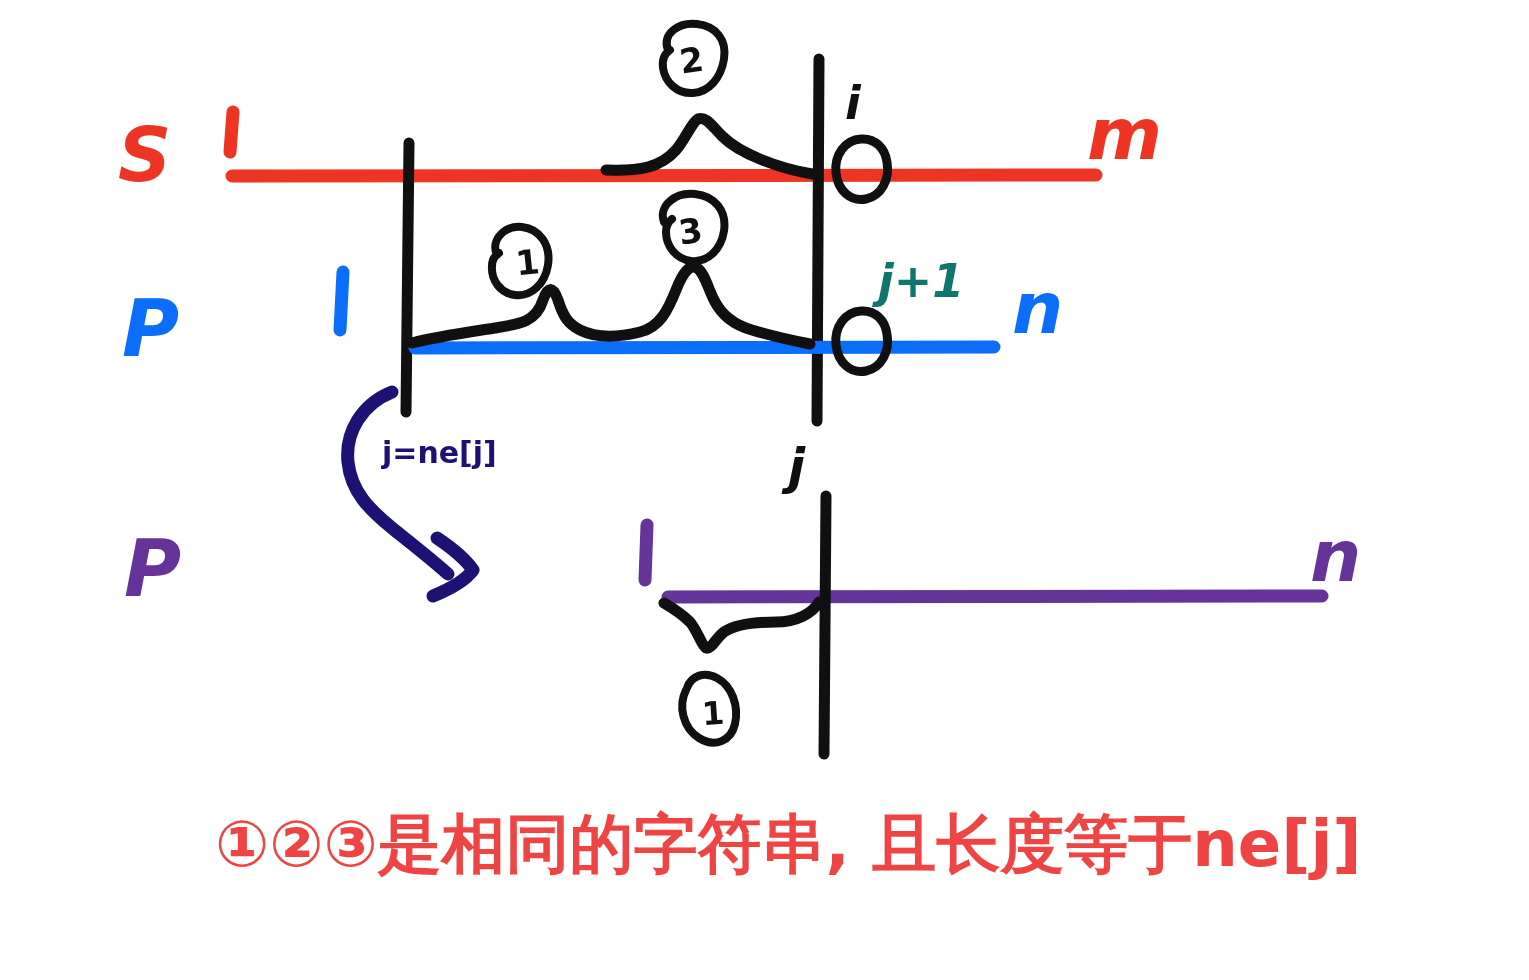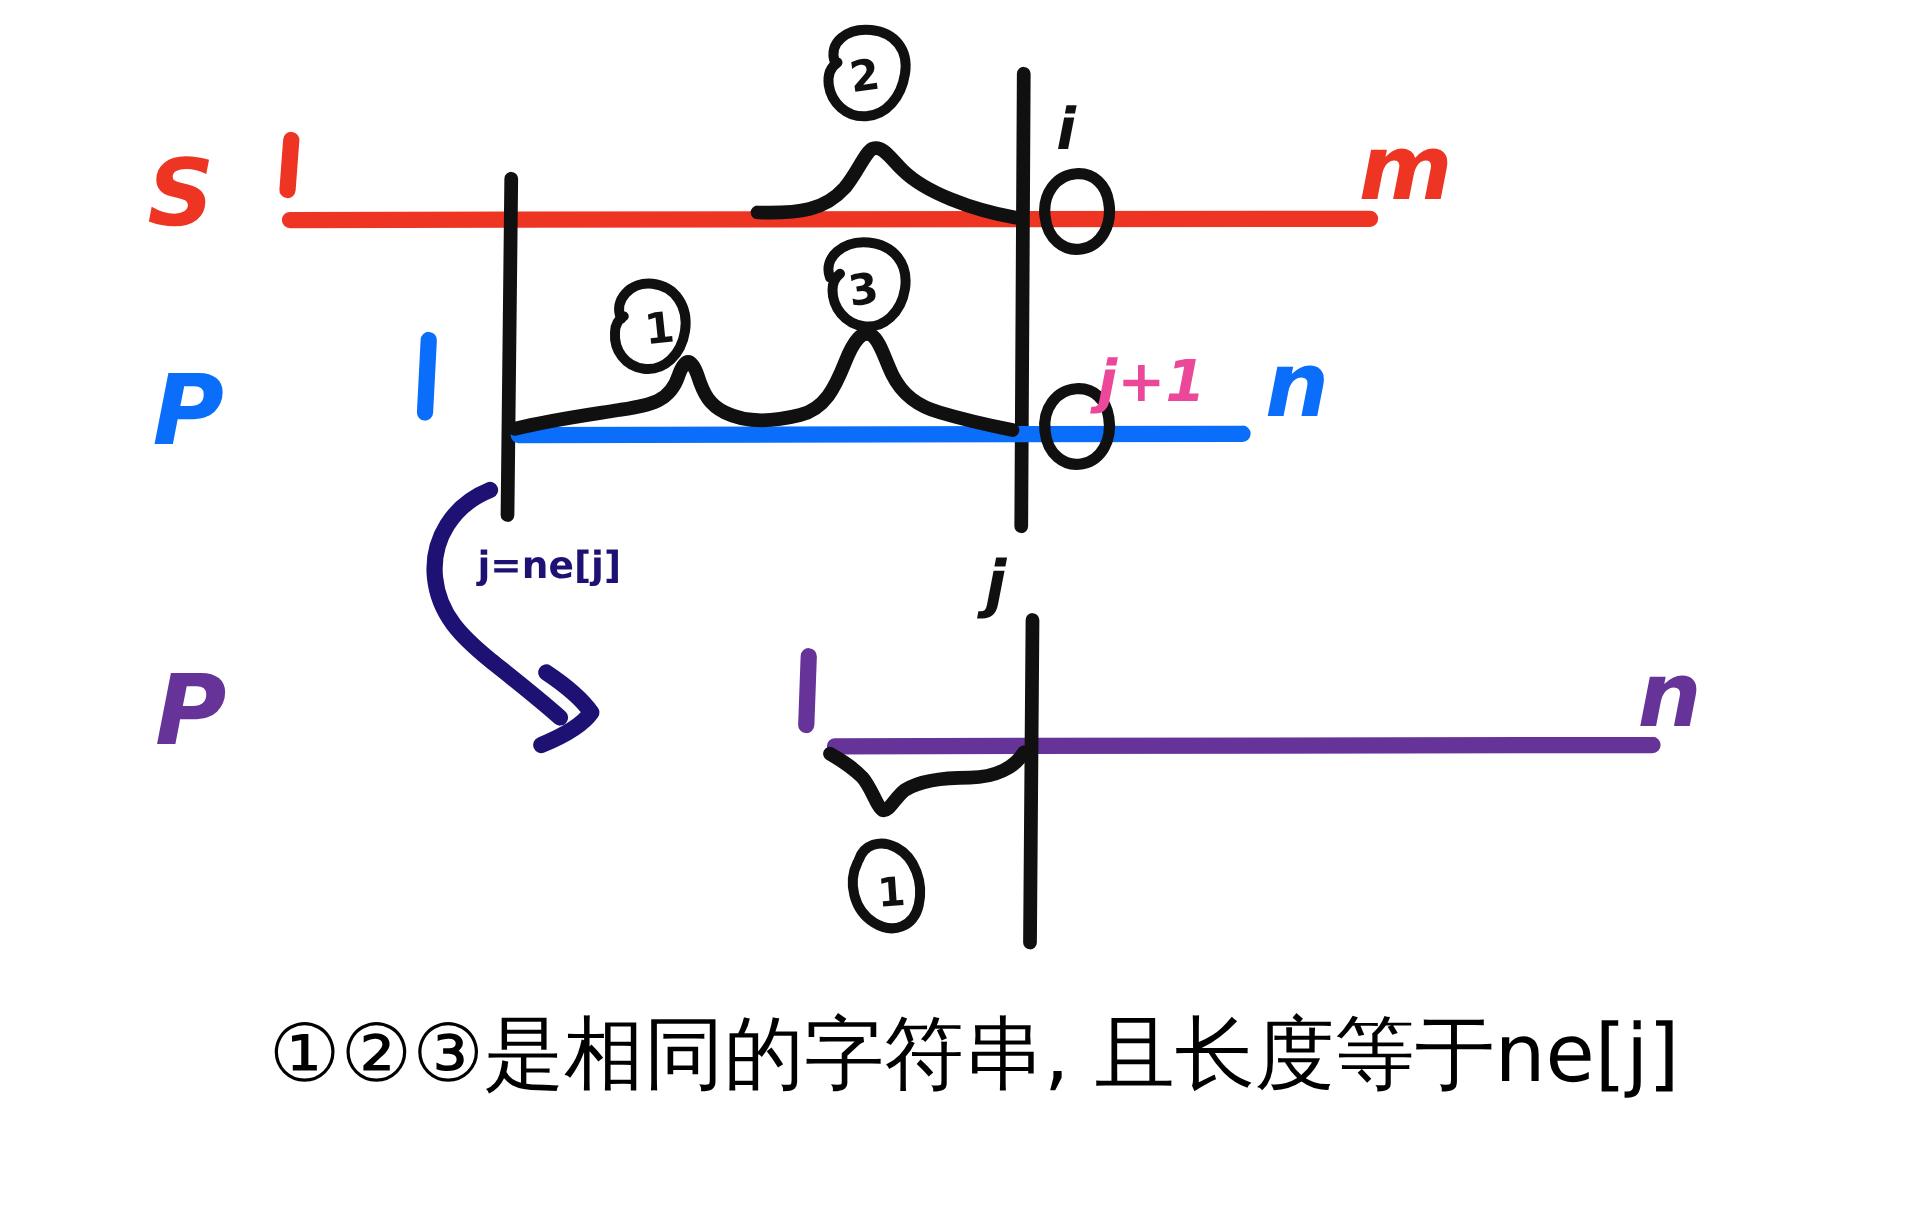--- a/index.html
+++ b/index.html
@@ -32,23 +32,23 @@
     font-family: "DejaVu Sans", sans-serif;
     font-weight: 700;
     font-style: italic;
     line-height: 1;
     white-space: nowrap;
     user-select: none;
   }
   .cjk-caption {
     position: absolute;
     font-family: "DejaVu Sans", sans-serif;
-    font-weight: 400;
+    font-weight: 700;
     white-space: nowrap;
-    color: #000000;
+    color: #ef4444;
     line-height: 1;
   }
 </style>
 </head>
 <body>
 
 <div id="canvas-wrap">
 
   <svg id="board" viewBox="0 0 1529 980">
 
@@ -134,21 +134,21 @@
   <div class="hand-label" style="left:118px; top:118px; font-size:74px; color:#ee3524;">S</div>
 
   <div class="hand-label" style="left:1087px; top:98px; font-size:72px; color:#ee3524;">m</div>
 
   <div class="hand-label" style="left:845px; top:80px; font-size:46px; color:#101010;">i</div>
 
   <div class="hand-label" style="left:122px; top:290px; font-size:78px; color:#0a6efa;">P</div>
 
   <div class="hand-label" style="left:1012px; top:272px; font-size:72px; color:#0a6efa;">n</div>
 
-  <div class="hand-label" style="left:878px; top:258px; font-size:46px; color:#ec4899;margin-top:24px;">j+1</div>
+  <div class="hand-label" style="left:878px; top:258px; font-size:46px; color:#0f766e;">j+1</div>
 
   <div class="hand-label" style="left:124px; top:530px; font-size:78px; color:#663399;">P</div>
 
   <div class="hand-label" style="left:1310px; top:520px; font-size:72px; color:#663399;">n</div>
 
   <div class="hand-label" style="left:788px; top:442px; font-size:50px; color:#101010;">j</div>
 
   <div class="hand-label" style="left:382px; top:438px; font-size:30px; font-style:normal; color:#1d1273;">j=ne[j]</div>
 
   <div class="cjk-caption" style="left:215px; top:812px; font-size:64px;">①②③是相同的字符串, 且长度等于ne[j]</div>

